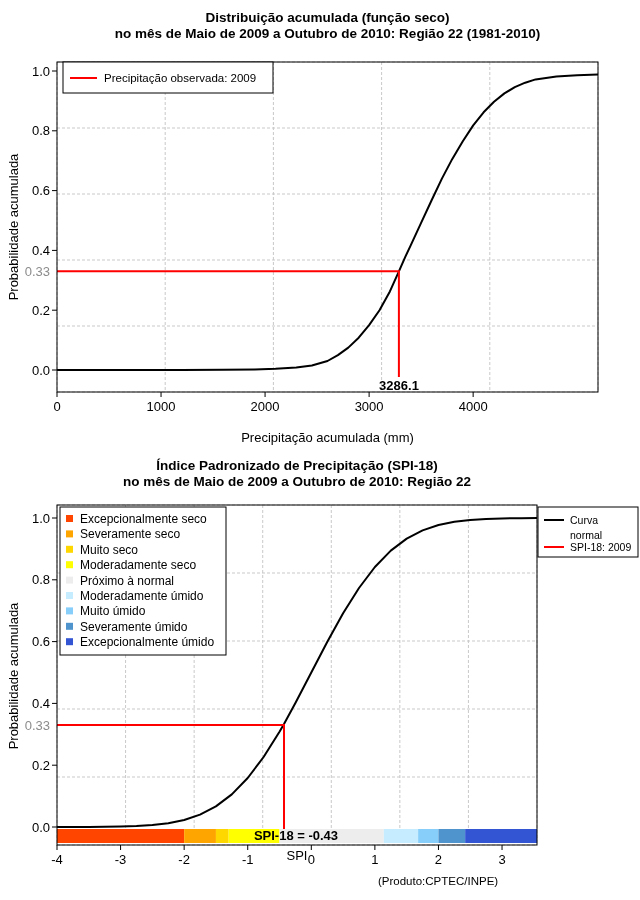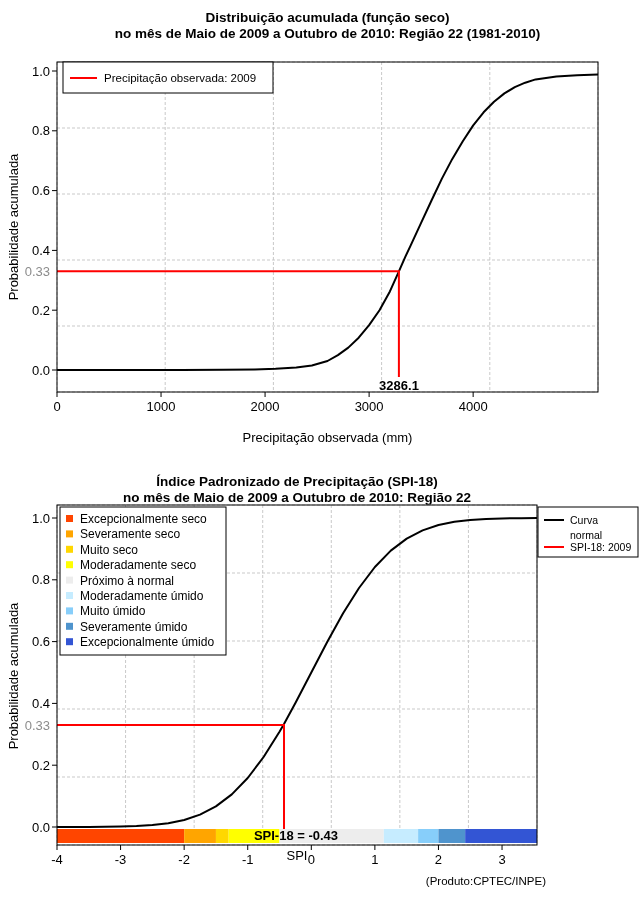--- a/index.html
+++ b/index.html
@@ -1,21 +1,21 @@
 <!DOCTYPE html>
 <html><head>
 <meta charset="utf-8">
 <style>
   html,body{margin:0;padding:0;background:#ffffff;}
   body{width:640px;height:900px;position:relative;font-family:"Liberation Sans",sans-serif;color:#000;}
   .abs{position:absolute;}
   .title-block{text-align:center;font-weight:bold;font-size:13.5px;line-height:16px;}
   .axis-label{text-align:center;font-size:13px;}
   .ylabel{width:300px;height:16px;text-align:center;font-size:13px;transform:rotate(-90deg);}
-  .footer{font-size:11.5px;text-align:right;}
+  .footer{font-size:11.5px;text-align:left;}
   svg{position:absolute;left:0;}
 </style>
 </head>
 <body>
 
 <div class="abs title-block" style="left:57px;top:10px;width:541px;">
   <div>Distribuição acumulada (função seco)</div>
   <div>no mês de Maio de 2009 a Outubro de 2010: Região 22 (1981-2010)</div>
 </div>
 <svg id="svg-gamma" width="640" height="450" style="top:0px;">
@@ -55,24 +55,24 @@
     <line x1="52" y1="190.6" x2="57" y2="190.6" stroke="#000"></line>
     <text x="50" y="195.1" text-anchor="end" font-size="13">0.6</text>
     <line x1="52" y1="130.79999999999998" x2="57" y2="130.79999999999998" stroke="#000"></line>
     <text x="50" y="135.29999999999998" text-anchor="end" font-size="13">0.8</text>
     <line x1="52" y1="71" x2="57" y2="71" stroke="#000"></line>
     <text x="50" y="75.5" text-anchor="end" font-size="13">1.0</text>
     <rect x="63" y="62" width="210" height="31" fill="#fff" stroke="#000"></rect>
     <line x1="70" y1="78" x2="97" y2="78" stroke="#FF0000" stroke-width="2"></line>
     <text x="104" y="82" font-size="11.5">Precipitação observada: 2009</text>
   </svg>
-<div class="abs axis-label" style="left:57px;top:430px;width:541px;">Precipitação observada (mm)</div>
+<div class="abs axis-label" style="left:57px;top:430px;width:541px;">Precipitação acumulada (mm)</div>
 <div class="abs ylabel" style="left:-136px;top:219px;">Probabilidade acumulada</div>
 
-<div class="abs title-block" style="left:57px;top:474px;width:480px;">
+<div class="abs title-block" style="left:57px;top:458px;width:480px;">
   <div>Índice Padronizado de Precipitação (SPI-18)</div>
   <div>no mês de Maio de 2009 a Outubro de 2010: Região 22</div>
 </div>
 <svg id="svg-spi" width="640" height="450" style="top:450px;">
     <line x1="57" y1="55" x2="57" y2="395" stroke="#C9C9C9" stroke-dasharray="3,2"></line>
     <line x1="125.57142857142857" y1="55" x2="125.57142857142857" y2="395" stroke="#C9C9C9" stroke-dasharray="3,2"></line>
     <line x1="194.14285714285714" y1="55" x2="194.14285714285714" y2="395" stroke="#C9C9C9" stroke-dasharray="3,2"></line>
     <line x1="262.7142857142857" y1="55" x2="262.7142857142857" y2="395" stroke="#C9C9C9" stroke-dasharray="3,2"></line>
     <line x1="331.2857142857143" y1="55" x2="331.2857142857143" y2="395" stroke="#C9C9C9" stroke-dasharray="3,2"></line>
     <line x1="399.85714285714283" y1="55" x2="399.85714285714283" y2="395" stroke="#C9C9C9" stroke-dasharray="3,2"></line>

